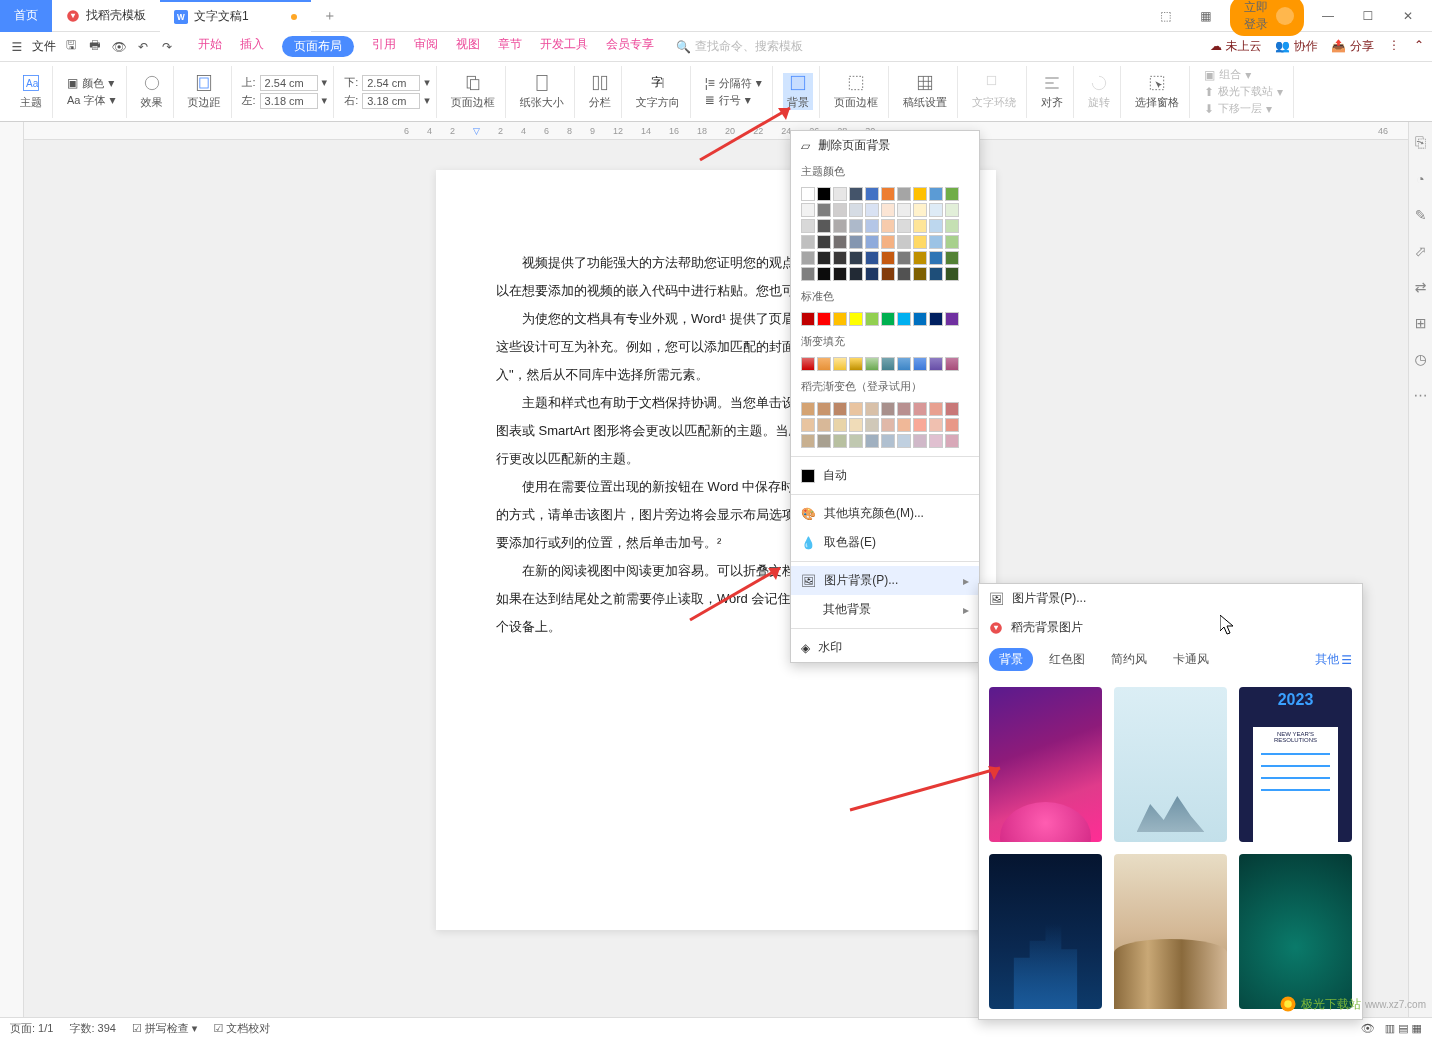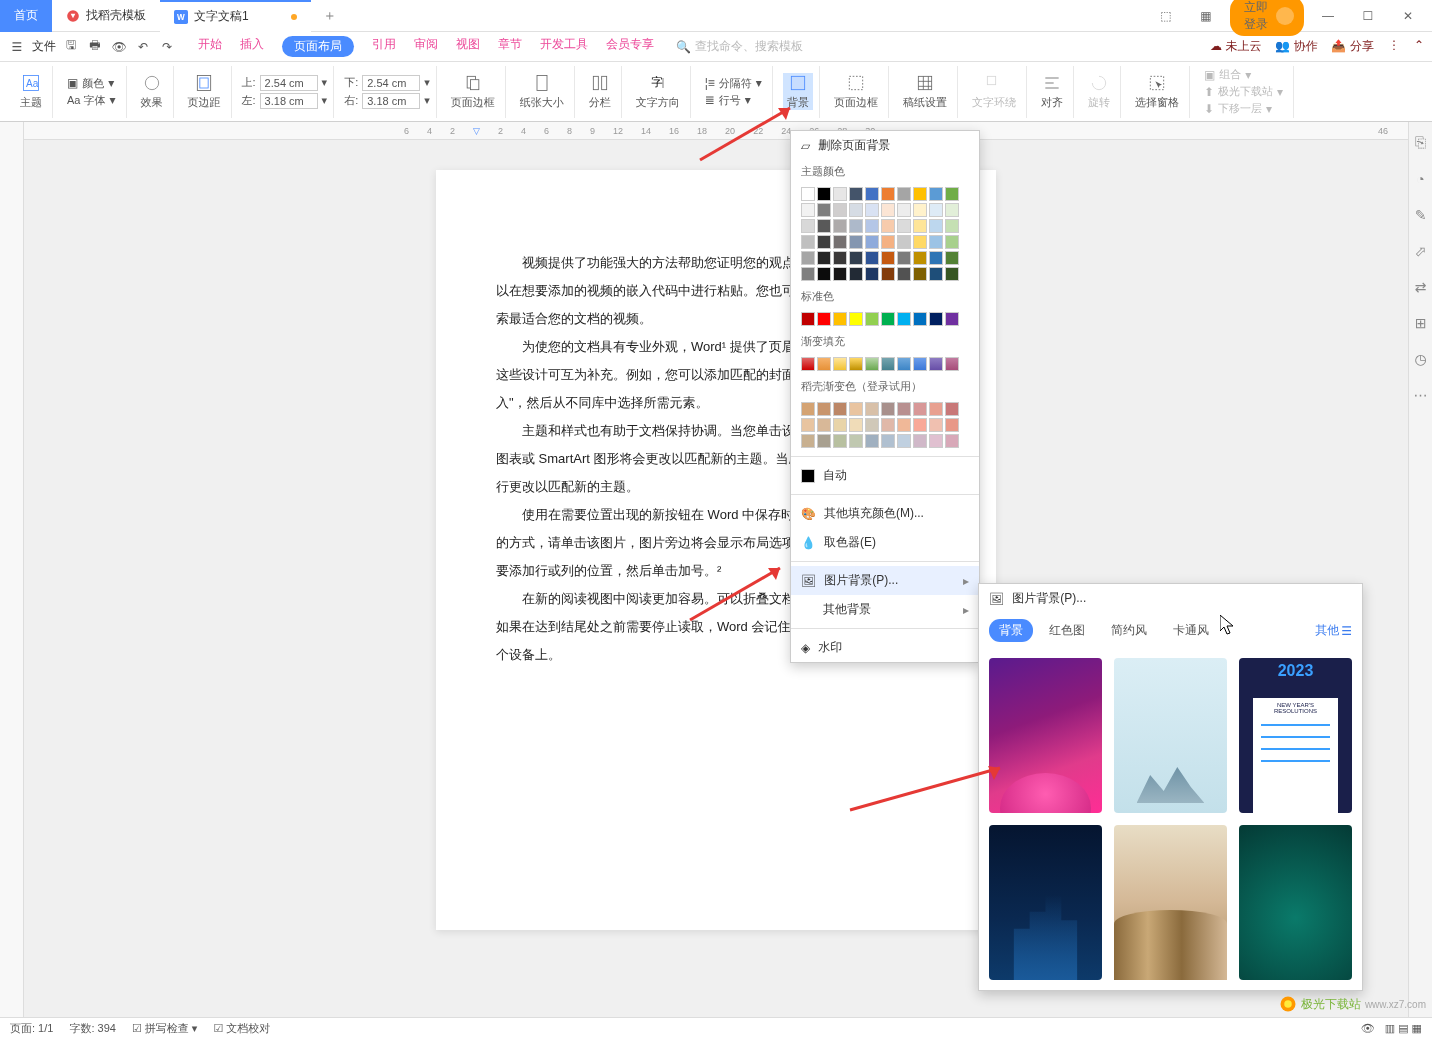--- a/index.html
+++ b/index.html
@@ -319,21 +319,20 @@
     <span class="ruler-num">30</span>
   <span style="margin-left:auto;padding-right:20px" class="ruler-num">46</span>
 </div>
 
 <div class="document-area">
   <div class="vruler"></div>
   <div style="flex:1;overflow:hidden;padding-top:18px;">
     <div class="page">
       <p>视频提供了功能强大的方法帮助您证明您的观点。</p>
       <p style="text-indent:0">以在想要添加的视频的嵌入代码中进行粘贴。您也可以输</p>
-      <p style="text-indent:0">索最适合您的文档的视频。</p>
       <p>为使您的文档具有专业外观，Word¹ 提供了页眉、页</p>
       <p style="text-indent:0">这些设计可互为补充。例如，您可以添加匹配的封面、页</p>
       <p style="text-indent:0">入"，然后从不同库中选择所需元素。</p>
       <p>主题和样式也有助于文档保持协调。当您单击设计并</p>
       <p style="text-indent:0">图表或 SmartArt 图形将会更改以匹配新的主题。当应</p>
       <p style="text-indent:0">行更改以匹配新的主题。</p>
       <p>使用在需要位置出现的新按钮在 Word 中保存时间</p>
       <p style="text-indent:0">的方式，请单击该图片，图片旁边将会显示布局选项按钮</p>
       <p style="text-indent:0">要添加行或列的位置，然后单击加号。²</p>
       <p>在新的阅读视图中阅读更加容易。可以折叠文档某</p>
@@ -511,20 +510,27 @@
       <span>◈</span>
       <span>水印</span>
     </div>
 </div>
 
 <div class="sub-panel">
   <div class="sub-head">
       <span>🖼</span>
       <span>图片背景(P)...</span>
     </div>
+  <div class="sub-head">
+      <svg width="14" height="14" viewBox="0 0 24 24">
+        <circle cx="12" cy="12" r="10" fill="#e94f4f"></circle>
+        <path d="M8 8h8l-4 8z" fill="#fff"></path>
+      </svg>
+      <span>稻壳背景图片</span>
+    </div>
   <div class="sub-filters">
     <span class="pill active">背景</span>
     <span class="pill">红色图</span>
     <span class="pill">简约风</span>
     <span class="pill">卡通风</span>
     <span class="sub-other"><span>其他</span> ☰</span>
   </div>
   <div class="thumbs">
     <div class="thumb t1"></div>
     <div class="thumb t2"></div>

